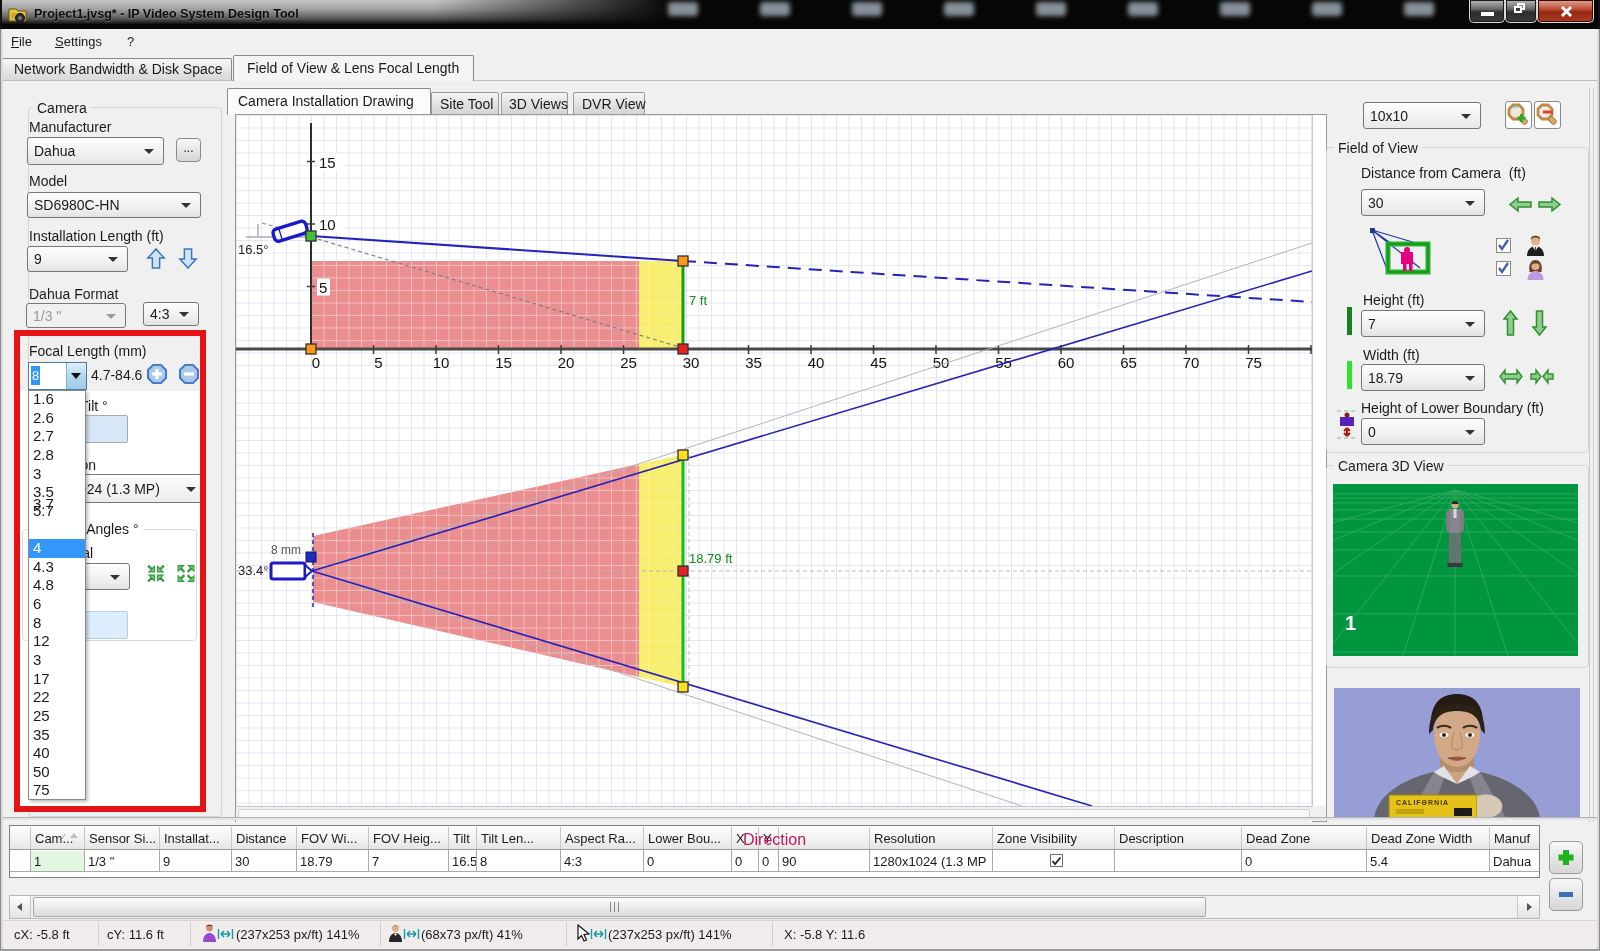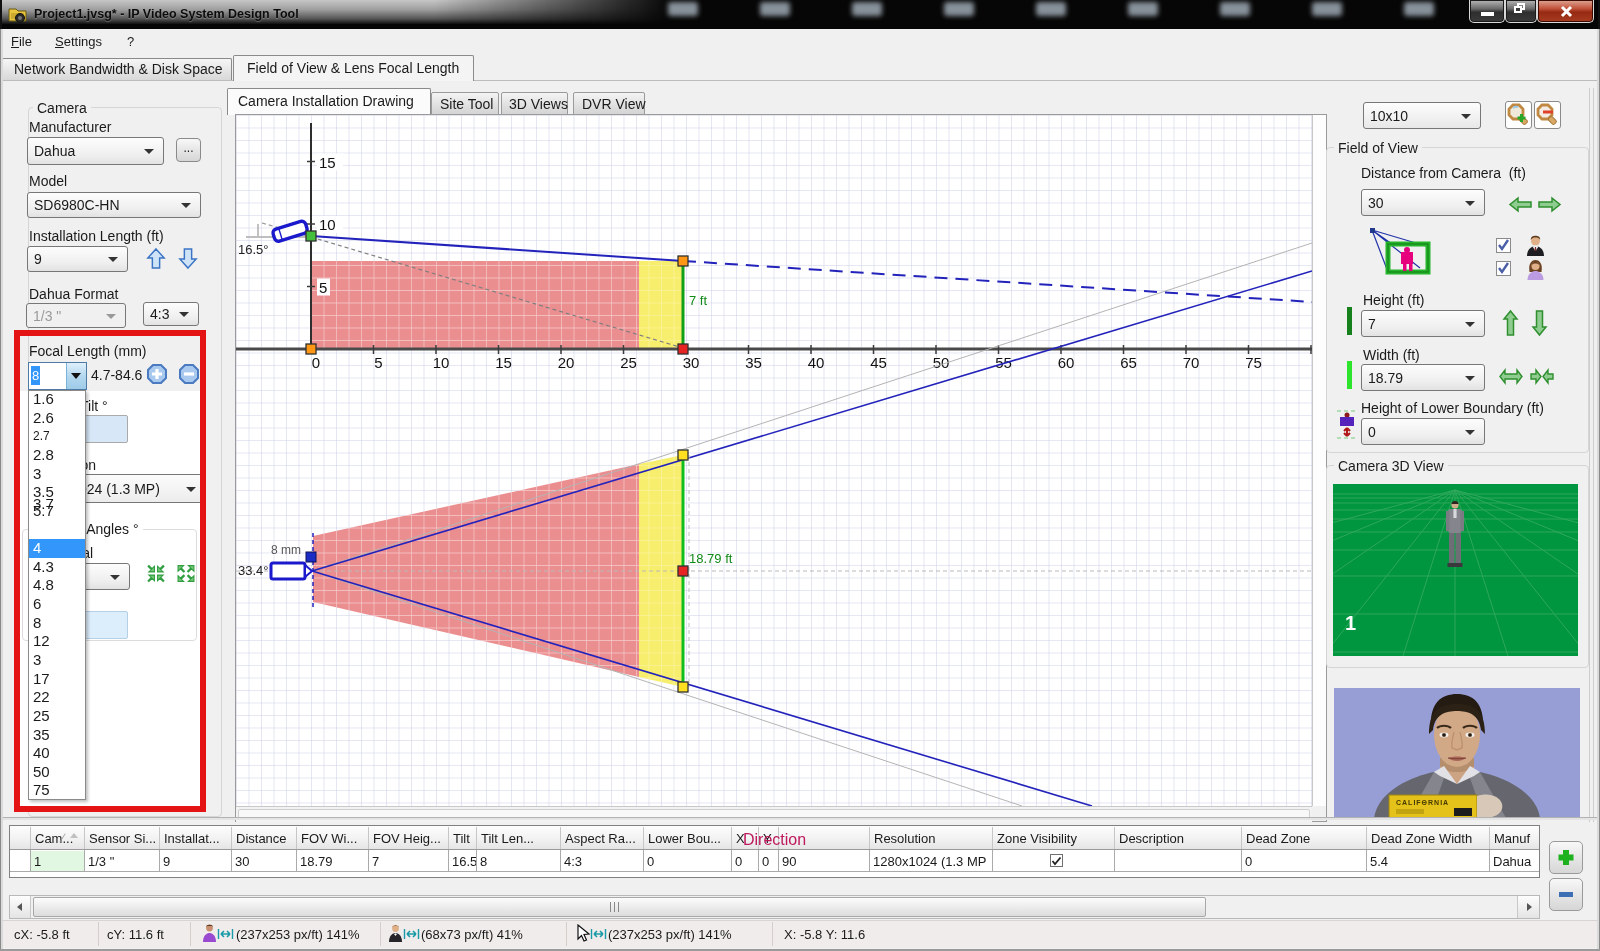--- a/index.html
+++ b/index.html
@@ -255,21 +255,21 @@
  <path d="M2 2 L9 2 L6 5 L10 9 L9 10 L5 6 L2 9 Z"></path>
  <path d="M22 2 L15 2 L18 5 L14 9 L15 10 L19 6 L22 9 Z"></path>
  <path d="M2 22 L9 22 L6 19 L10 15 L9 14 L5 18 L2 15 Z"></path>
  <path d="M22 22 L15 22 L18 19 L14 15 L15 14 L19 18 L22 15 Z"></path>
       </g>
     </svg>
 
 <div class="abs" style="left:28px;top:390px;width:58px;height:410px;background:#fff;border:1px solid #8a8a8a;box-shadow:2px 2px 3px rgba(0,0,0,.25);z-index:5"></div>
 <div class="abs" style="left:29px;top:390.0px;width:56px;height:18.6px;font-size:15px;padding-left:4px;line-height:18.6px;z-index:6">1.6</div>
 <div class="abs" style="left:29px;top:408.6px;width:56px;height:18.6px;font-size:15px;padding-left:4px;line-height:18.6px;z-index:6">2.6</div>
-<div class="abs" style="left:29px;top:427.3px;width:56px;height:18.6px;font-size:12px;padding-left:4px;line-height:18.6px;z-index:6">2.7</div>
+<div class="abs" style="left:29px;top:427.3px;width:56px;height:18.6px;font-size:15px;padding-left:4px;line-height:18.6px;z-index:6">2.7</div>
 <div class="abs" style="left:29px;top:445.9px;width:56px;height:18.6px;font-size:15px;padding-left:4px;line-height:18.6px;z-index:6">2.8</div>
 <div class="abs" style="left:29px;top:464.5px;width:56px;height:18.6px;font-size:15px;padding-left:4px;line-height:18.6px;z-index:6">3</div>
 <div class="abs" style="left:29px;top:483.2px;width:56px;height:18.6px;font-size:15px;padding-left:4px;line-height:18.6px;z-index:6">3.5</div>
 <div class="abs" style="left:29px;top:501.8px;width:56px;height:18.6px;font-size:15px;padding-left:4px;line-height:18.6px;z-index:6">5.7</div>
 <div class="abs" style="left:29px;top:495px;width:56px;height:18.6px;font-size:15px;padding-left:4px;line-height:18.6px;z-index:6">3.7</div>
 <div class="abs" style="left:29px;top:539.1px;width:56px;height:18.6px;background:#3296fa;color:#fff;font-size:15px;padding-left:4px;line-height:18.6px;z-index:6">4</div>
 <div class="abs" style="left:29px;top:557.7px;width:56px;height:18.6px;font-size:15px;padding-left:4px;line-height:18.6px;z-index:6">4.3</div>
 <div class="abs" style="left:29px;top:576.4px;width:56px;height:18.6px;font-size:15px;padding-left:4px;line-height:18.6px;z-index:6">4.8</div>
 <div class="abs" style="left:29px;top:595.0px;width:56px;height:18.6px;font-size:15px;padding-left:4px;line-height:18.6px;z-index:6">6</div>
 <div class="abs" style="left:29px;top:613.6px;width:56px;height:18.6px;font-size:15px;padding-left:4px;line-height:18.6px;z-index:6">8</div>

